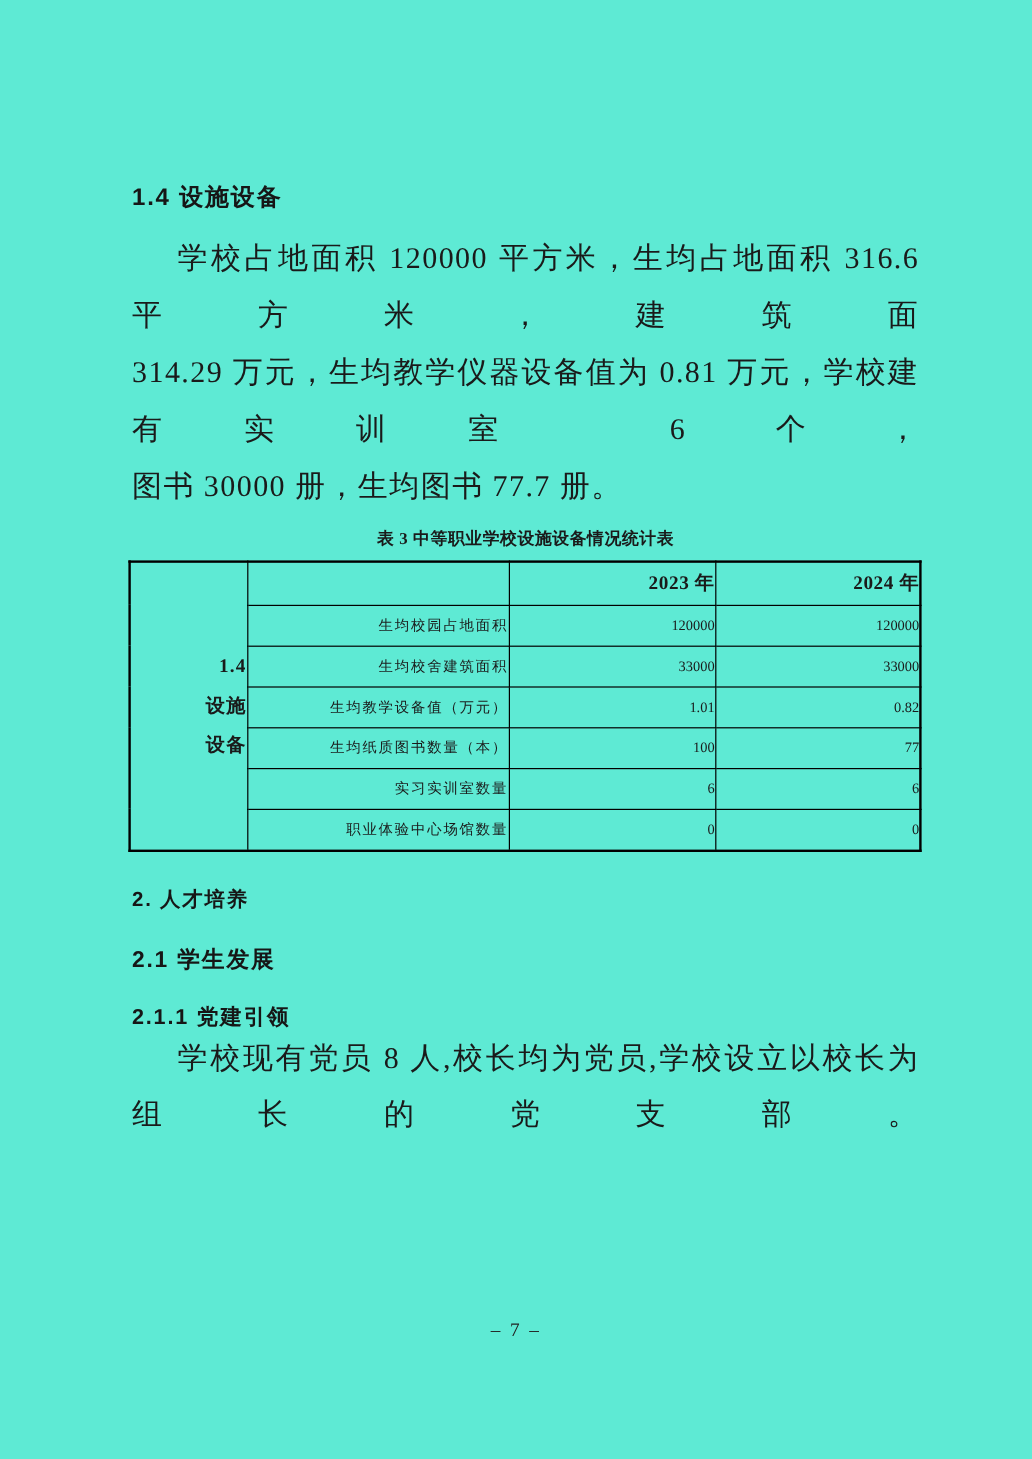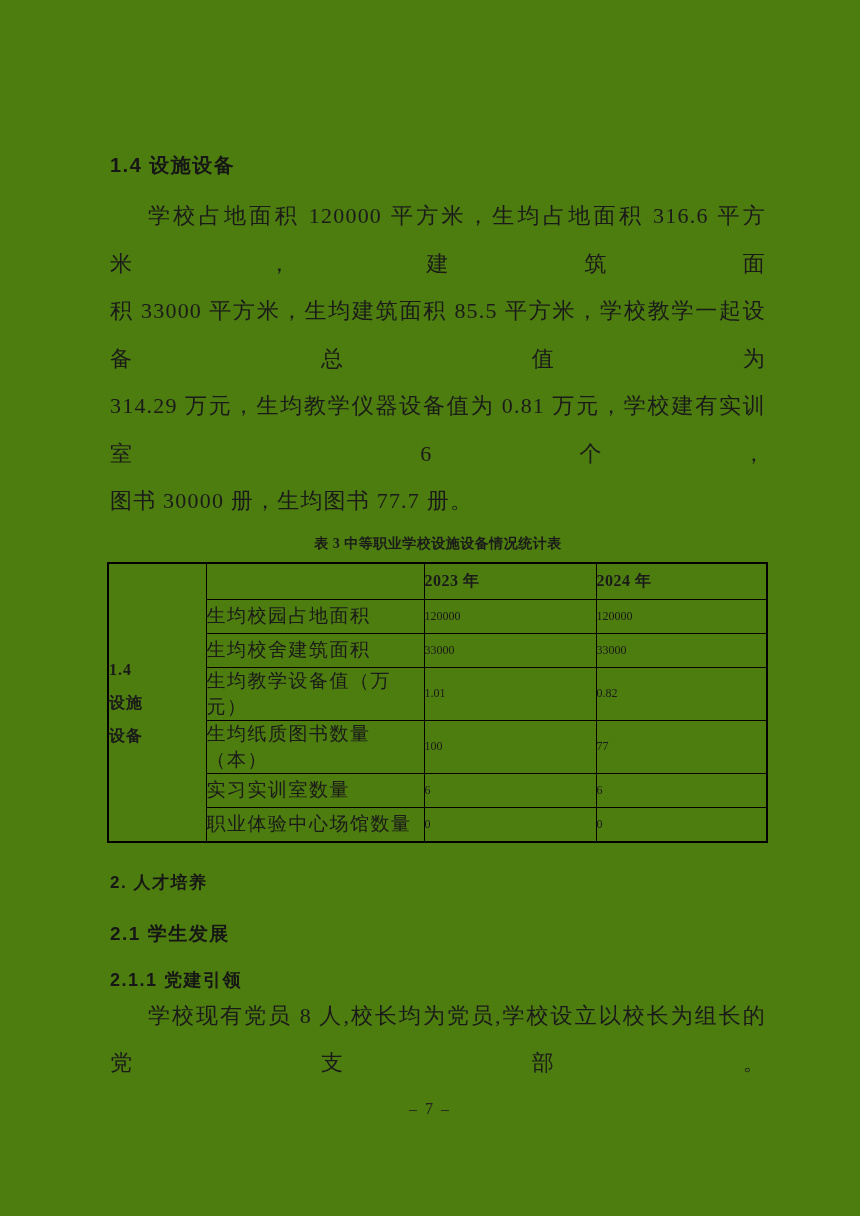--- a/index.html
+++ b/index.html
@@ -1,38 +1,38 @@
 <!DOCTYPE html>
 <html><head>
 <meta charset="utf-8">
 <style>
   html, body { margin: 0; padding: 0; background: #ffffff; }
   .page {
     position: relative;
     width: 860px;
     height: 1216px;
     box-sizing: border-box;
-    background: #4d7c0f;
+    background: #5eead4;
     color: #1a1a1a;
     font-family: "Liberation Serif", "DejaVu Serif", serif;
     padding: 152px 94px 0 110px;
     overflow: hidden;
   }
   .heading {
     font-family: "Liberation Sans", "DejaVu Sans", sans-serif;
     font-weight: 700;
     letter-spacing: 1.5px;
     color: #161616;
   }
   .h-14   { font-size: 20px; line-height: 26px; margin: 0; }
   .h-2    { font-size: 17px; line-height: 27px; margin-top: 26px; }
   .h-21   { font-size: 19px; line-height: 25px; margin-top: 25px; }
   .h-211  { font-size: 18px; line-height: 23px; margin-top: 23px; }
 
-  .para { margin-top: 14px; font-size: 22px; letter-spacing: 1.2px; }
+  .para { margin-top: 14px; font-size: 25px; letter-spacing: 1.2px; }
   .para .jline {
     text-align: justify;
     text-align-last: justify;
     white-space: normal;
     line-height: 47.5px;
   }
   .para .lline { text-align: left; line-height: 47.5px; }
   .indent { text-indent: 38px; }
   .para2 { margin-top: 8px; }
   .para3 { margin-top: 0; }
@@ -47,32 +47,32 @@
   table.stats {
     margin-top: 9px;
     margin-left: -3px;
     border-collapse: collapse;
     border: 2.5px solid #000;
     table-layout: fixed;
     width: 659px;
   }
   table.stats td {
     border: 1px solid #000;
-    text-align: left;
+    text-align: right;
     vertical-align: middle;
     padding: 0;
   }
   td.merge-cell {
     font-weight: 700;
     font-size: 16px;
     letter-spacing: 1px;
   }
   td.merge-cell div { line-height: 33px; }
   td.th-cell { height: 35px; font-weight: 700; font-size: 16px; letter-spacing: 0.5px; }
-  td.label-cell { height: 33px; font-size: 19px; letter-spacing: 1.5px; }
+  td.label-cell { height: 33px; font-size: 12px; letter-spacing: 1.5px; }
   td.value-cell { font-size: 12px; }
 
   .page-number {
     position: absolute;
     top: 1100px;
     left: 0;
     width: 860px;
     text-align: center;
     font-size: 16px;
     letter-spacing: 2px;
@@ -81,21 +81,20 @@
 </style>
 </head>
 <body>
 
 <div class="page">
 
   <div class="heading h-14">1.4 设施设备</div>
 
   <div class="para">
     <div class="jline indent">学校占地面积 120000 平方米，生均占地面积 316.6 平方米，建筑面</div>
-    <div class="jline">积 33000 平方米，生均建筑面积 85.5 平方米，学校教学一起设备总值为</div>
     <div class="jline">314.29 万元，生均教学仪器设备值为 0.81 万元，学校建有实训室 6 个，</div>
     <div class="lline">图书 30000 册，生均图书 77.7 册。</div>
   </div>
 
   <div class="table-title">表 3 中等职业学校设施设备情况统计表</div>
 
   <table class="stats">
     <colgroup>
       <col style="width:98px">
       <col style="width:218px">

